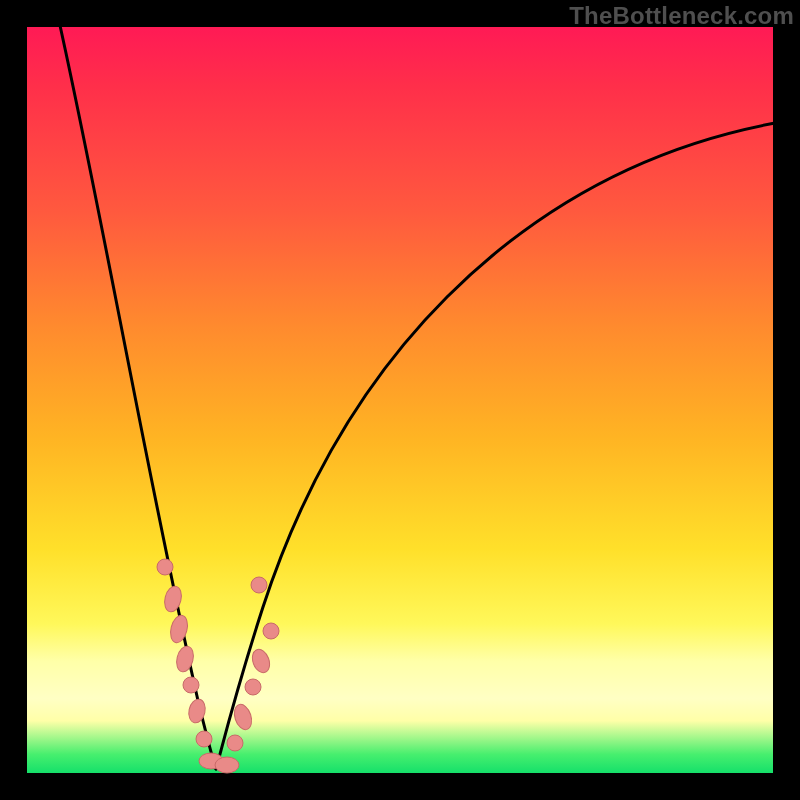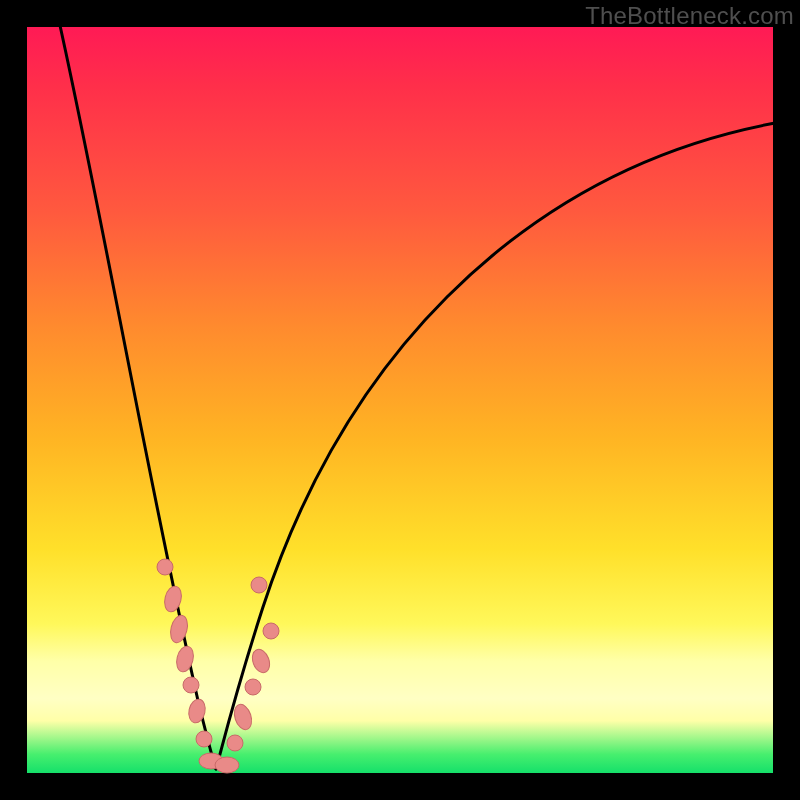--- a/index.html
+++ b/index.html
@@ -40,21 +40,21 @@
       #15e06a 100%
     );
   }
   .watermark {
     position: absolute;
     top: 2px;
     right: 6px;
     color: #4f4f4f;
     font-size: 24px;
     letter-spacing: 0.2px;
-    font-weight: 400;
+    font-weight: 700;
     user-select: none;
   }
   svg.curves {
     position: absolute;
     left: 0;
     top: 0;
     width: 746px;
     height: 746px;
     overflow: visible;
   }

